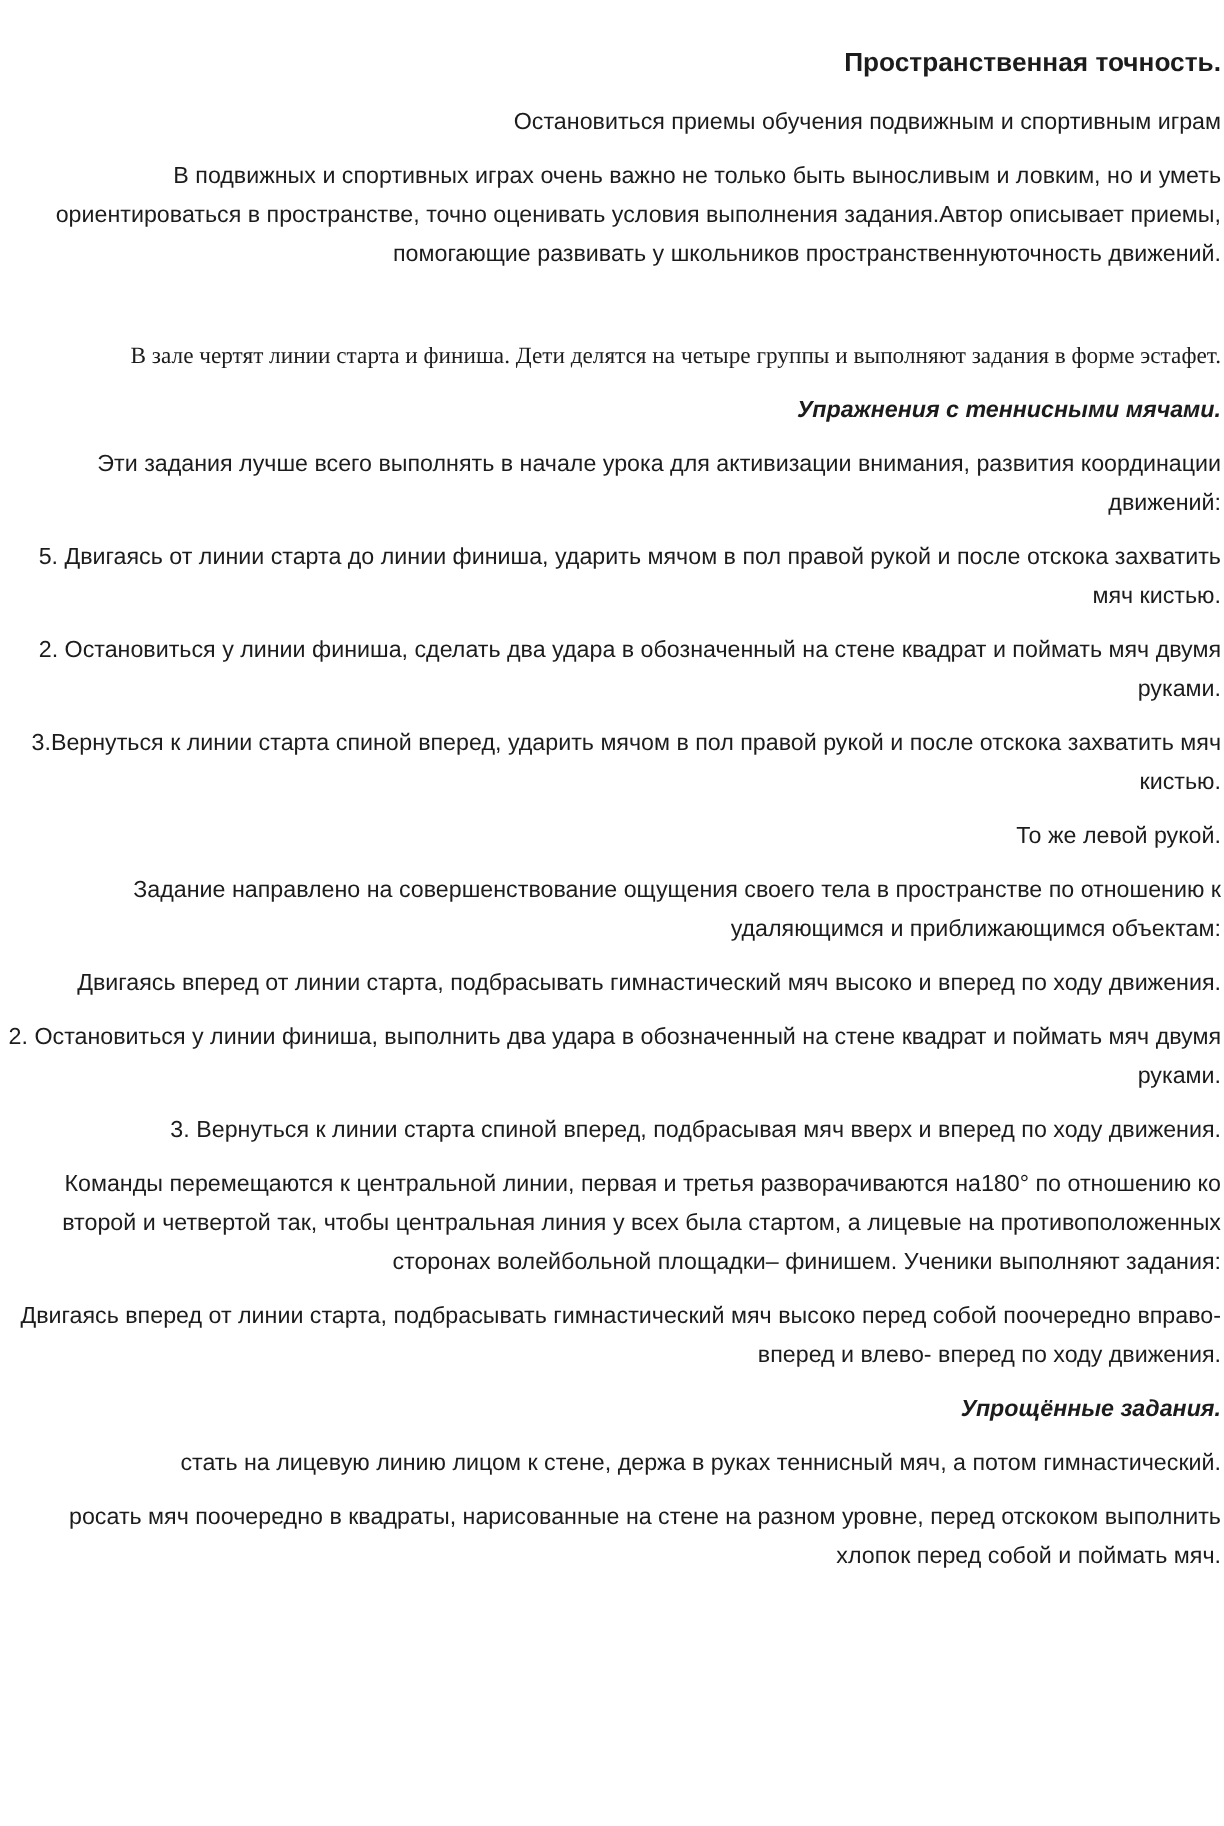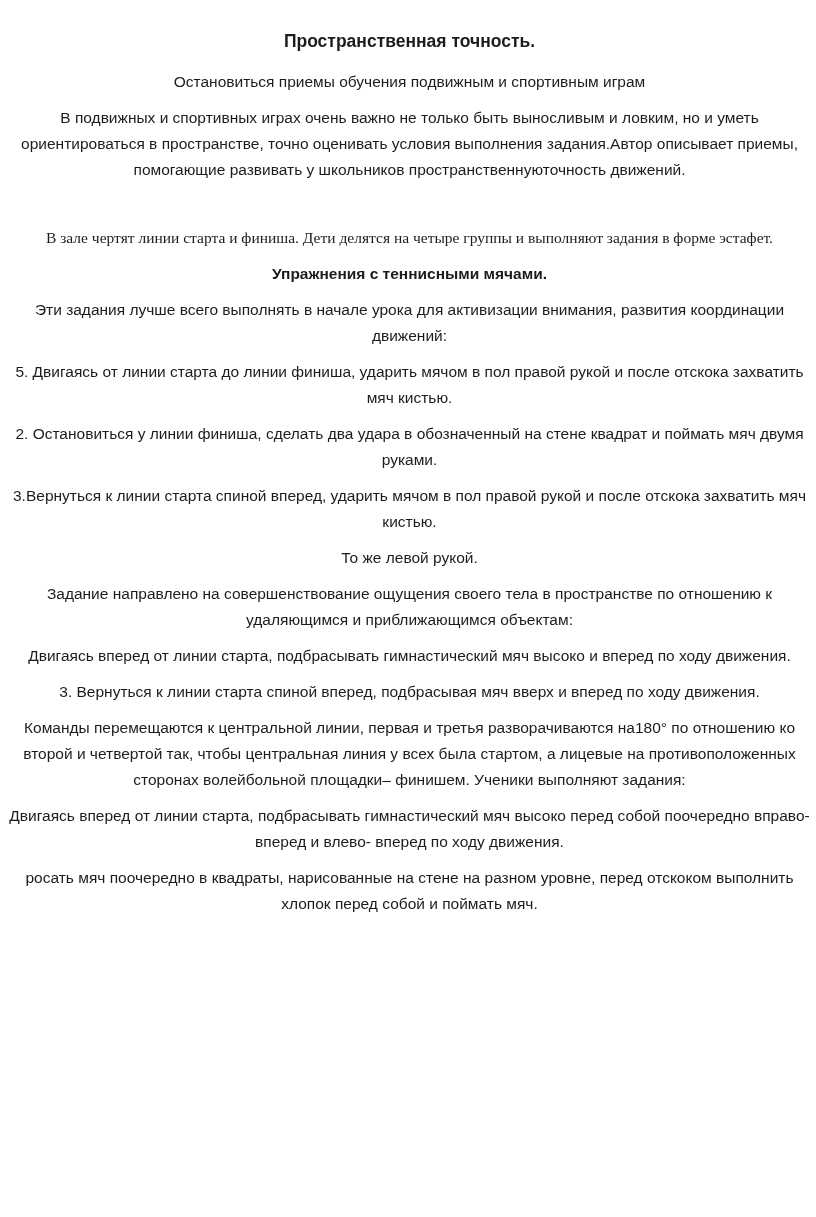--- a/index.html
+++ b/index.html
@@ -14,30 +14,31 @@
     background: #ffffff;
     padding: 28px 2px 24px 5px;
     font-family: "Liberation Sans", "DejaVu Sans", sans-serif;
     font-size: 15.5px;
     line-height: 26px;
     color: #1c1c1c;
     overflow: hidden;
   }
   .page p {
     margin: 0 0 10px 0;
-    text-align: center;
+    text-align: right;
   }
   .title {
     font-size: 17.5px;
     font-weight: bold;
     line-height: 27px;
     margin-bottom: 14px !important;
   }
   .h {
     font-weight: bold;
+    font-style: italic;
   }
   .gap {
     margin-top: 42px !important;
     font-family: Liberation Serif, serif;
   }
 </style>
 </head>
 <body>
 
 <div class="page">
@@ -48,19 +49,22 @@
 
   <p class="h">Упражнения с теннисными мячами.</p>
   <p>Эти задания лучше всего выполнять в начале урока для активизации внимания, развития координации движений:</p>
   <p>5. Двигаясь от линии старта до линии финиша, ударить мячом в пол правой рукой и после отскока захватить мяч кистью.</p>
   <p>2. Остановиться у линии финиша, сделать два удара в обозначенный на стене квадрат и поймать мяч двумя руками.</p>
   <p>3.Вернуться к линии старта спиной вперед, ударить мячом в пол правой рукой и после отскока захватить мяч кистью.</p>
   <p>То же левой рукой.</p>
 
   <p>Задание направлено на совершенствование ощущения своего тела в пространстве по отношению к удаляющимся и приближающимся объектам:</p>
   <p>Двигаясь вперед от линии старта, подбрасывать гимнастический мяч высоко и вперед по ходу движения.</p>
+  <p>2. Остановиться у линии финиша, выполнить два удара в обозначенный на стене квадрат и поймать мяч двумя руками.</p>
   <p>3. Вернуться к линии старта спиной вперед, подбрасывая мяч вверх и вперед по ходу движения.</p>
 
   <p>Команды перемещаются к центральной линии, первая и третья разворачиваются на180° по отношению ко второй и четвертой так, чтобы центральная линия у всех была стартом, а лицевые на противоположенных сторонах волейбольной площадки– финишем. Ученики выполняют задания:</p>
   <p>Двигаясь вперед от линии старта, подбрасывать гимнастический мяч высоко перед собой поочередно вправо-вперед и влево- вперед по ходу движения.</p>
 
+  <p class="h">Упрощённые задания.</p>
+  <p>стать на лицевую линию лицом к стене, держа в руках теннисный мяч, а потом гимнастический.</p>
   <p>росать мяч поочередно в квадраты, нарисованные на стене на разном уровне, перед отскоком выполнить хлопок  перед собой и поймать мяч.</p>
 </div>
 
 </body></html>

